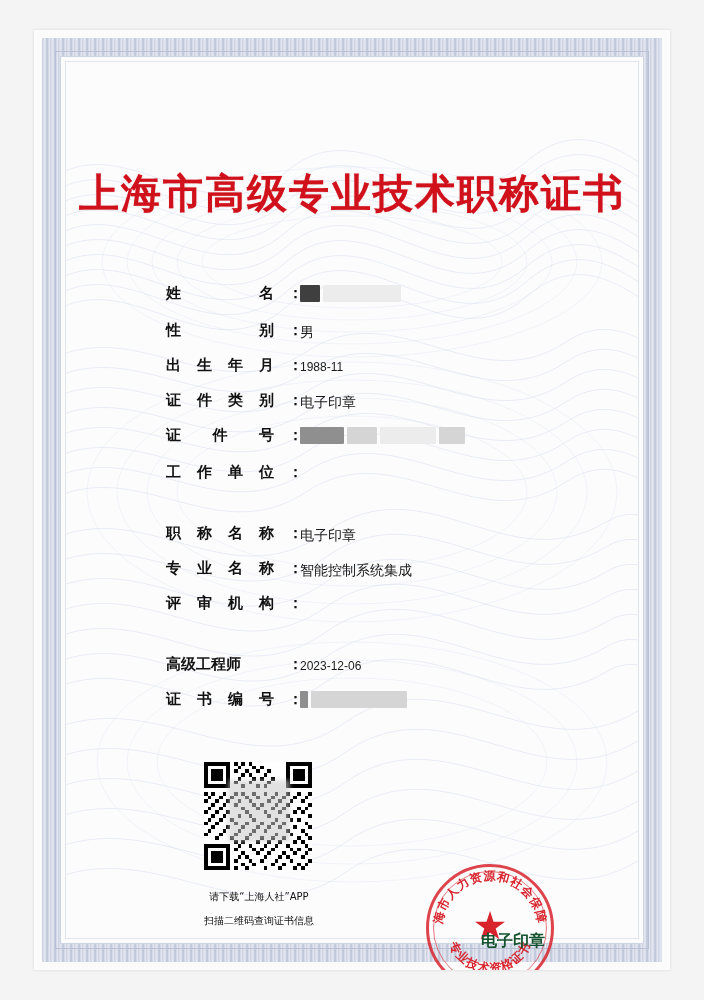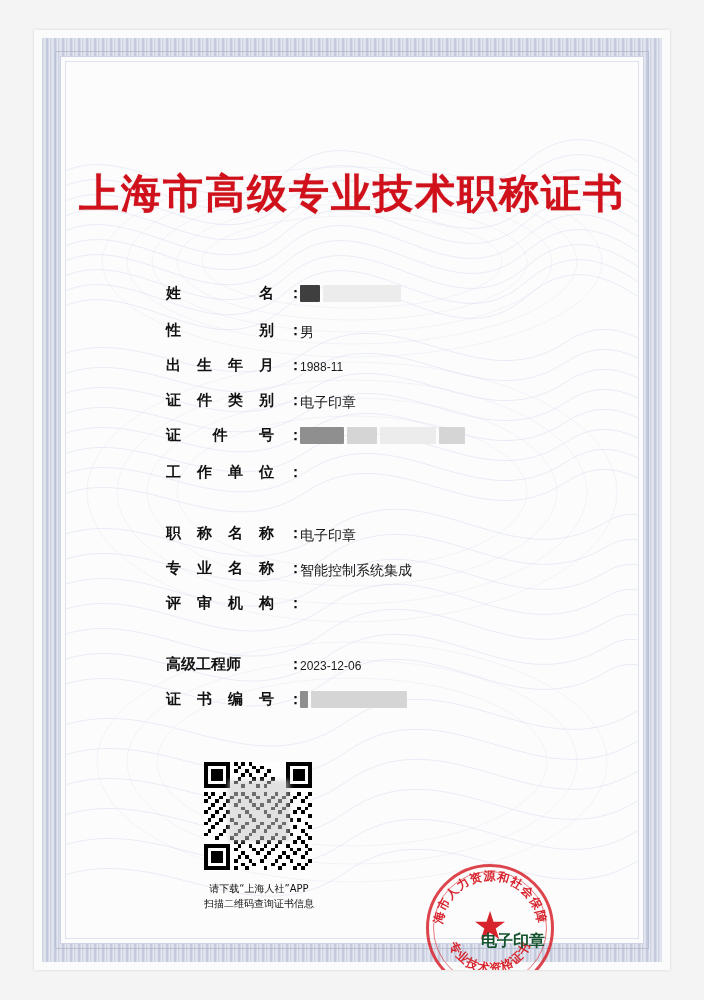--- a/index.html
+++ b/index.html
@@ -194,21 +194,21 @@
     width: 110px;
   }
   .qr {
     width: 108px;
     height: 108px;
     background: #fff;
     position: relative;
     image-rendering: pixelated;
   }
   .qr-caption {
-    margin-top: 12px;
+    margin-top: 20px;
     font-size: 10px;
     line-height: 14px;
     color: #111;
     font-family: "DejaVu Sans", sans-serif;
     text-align: center;
     white-space: nowrap;
   }
   .qr-blur {
     position: absolute;
     left: 24px;
@@ -717,21 +717,21 @@
                   <rect x="11" y="28" width="1" height="1"></rect>
                   <rect x="16" y="28" width="1" height="1"></rect>
                   <rect x="20" y="28" width="1" height="1"></rect>
                   <rect x="24" y="28" width="1" height="1"></rect>
                   <rect x="26" y="28" width="1" height="1"></rect>
               </g>
             </svg>
             <div class="qr-blur"></div>
           </div>
           <div class="qr-caption">请下载“上海人社”APP</div>
-          <div class="qr-caption" style="margin-top:1px">扫描二维码查询证书信息</div>
+          <div class="qr-caption" style="margin-top:10px">扫描二维码查询证书信息</div>
         </div>
 
         <div class="seal-wrap">
           <div class="seal">
             <div class="seal-ring"></div>
             <div class="seal-ring-inner"></div>
             <svg class="seal-arc-top" viewBox="0 0 128 128" xmlns="http://www.w3.org/2000/svg">
               <defs>
                 <path id="arcTop" d="M 16,64 A 48,48 0 0 1 112,64" fill="none"></path>
               </defs>

